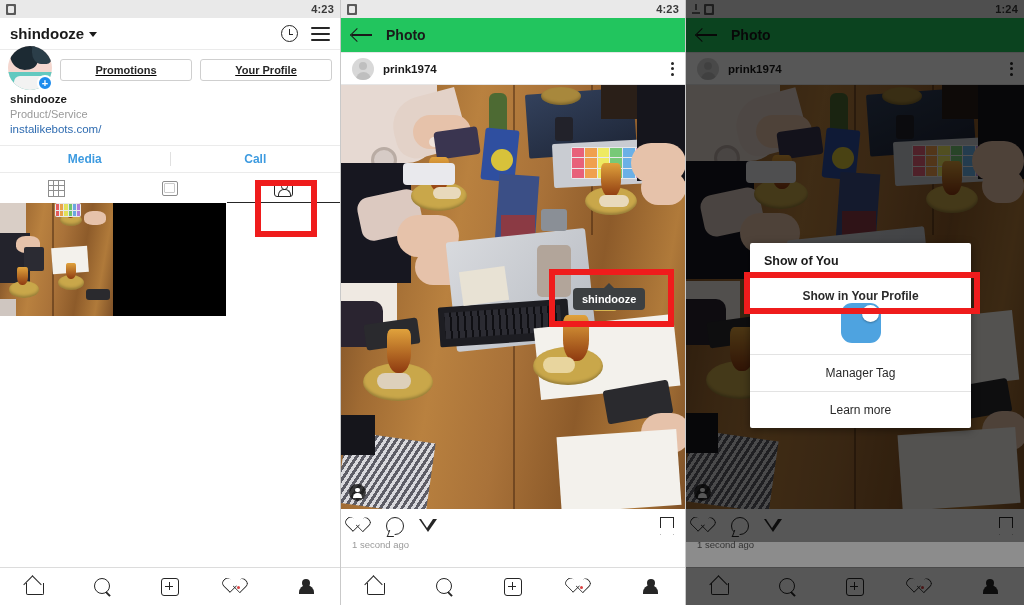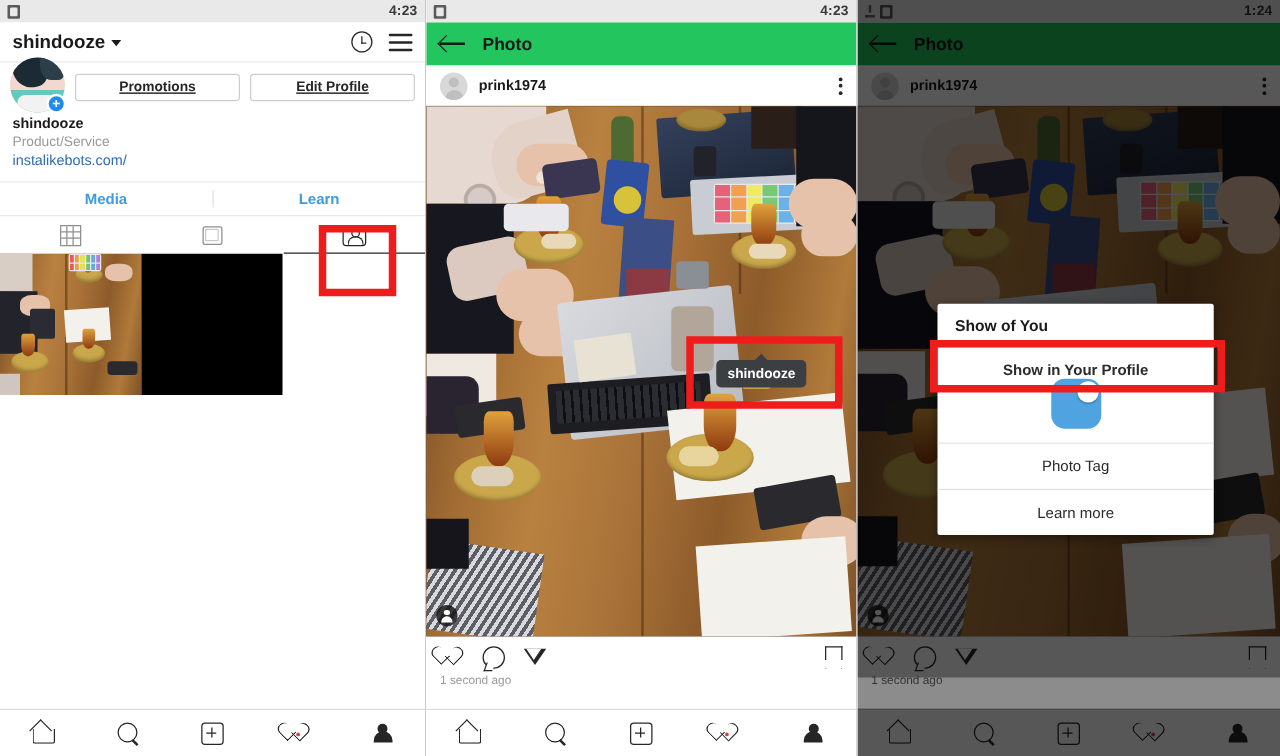--- a/index.html
+++ b/index.html
@@ -293,34 +293,34 @@
         <div class="avatar">
           <span class="av-teal"></span>
           <span class="av-white"></span>
           <span class="av-hair"></span>
           <span class="av-hair2"></span>
         </div>
         <span class="av-badge">+</span>
       </div>
       <div class="btn-row">
         <div class="obtn">Promotions</div>
-        <div class="obtn">Edit Profile</div>
+        <div class="obtn">Your Profile</div>
       </div>
     </div>
 
     <div class="bio">
       <div class="bio-name">shindooze</div>
       <div class="bio-cat">Product/Service</div>
       <div class="bio-link">instalikebots.com/</div>
     </div>
 
     <div class="ce-row">
       <div class="ce">Media</div>
       <div class="ce-div"></div>
-      <div class="ce">Learn</div>
+      <div class="ce">Call</div>
     </div>
 
     <div class="tabs">
       <div class="tab">
         <span class="ic-grid">
           <i></i>
             <i></i>
             <i></i>
             <i></i>
             <i></i>
@@ -703,21 +703,21 @@
 
     <div class="dialog" style="left:64px;top:243px;width:221px;">
       <div class="dlg-title">Show of You</div>
       <div class="dlg-row">
         <span class="dlg-label b">Show in Your Profile</span>
         <span class="toggle">
           <span class="knob"></span>
         </span>
       </div>
       <div class="dlg-row">
-        <span class="dlg-label">Photo Tag</span>
+        <span class="dlg-label">Manager Tag</span>
       </div>
       <div class="dlg-row">
         <span class="dlg-label">Learn more</span>
       </div>
     </div>
 
     <div class="redbox" style="left:58px;top:272px;width:236px;height:42px;"></div>
   </div>
 
 </div>

